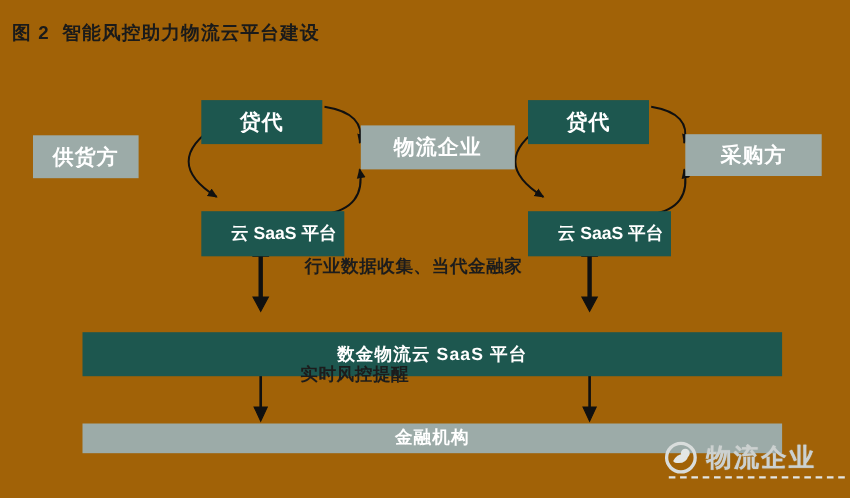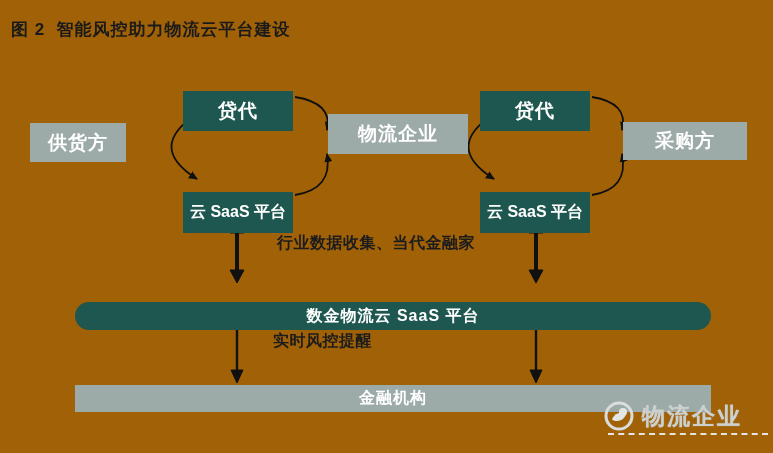--- a/index.html
+++ b/index.html
@@ -12,21 +12,21 @@
     letter-spacing:1px;white-space:pre;
   }
   .arrow-layer{position:absolute;left:0;top:0;width:773px;height:453px;}
   .node{
     position:absolute;display:flex;align-items:center;justify-content:center;
     color:#ffffff;font-weight:bold;text-align:center;
   }
   .teal{background:#1d574f;margin-top:16px;}
   .gray{background:#9caba8;}
   .node.small{font-size:19px;letter-spacing:1px;}
-  .node.cloud{font-size:16px;}
+  .node.cloud{font-size:16px;padding-left:20px;}
   .bar{
     position:absolute;left:75px;width:636px;display:flex;align-items:center;justify-content:center;
     color:#ffffff;font-weight:bold;font-size:16px;letter-spacing:1px;
   }
   .annot{
     position:absolute;color:#1c1c1c;font-size:16px;font-weight:600;line-height:23px;
     letter-spacing:0.5px;white-space:nowrap;
   }
   .watermark{
     position:absolute;left:602px;top:399px;width:168px;height:44px;
@@ -90,21 +90,21 @@
   <div class="node teal small" style="left:480px;top:75px;width:110px;height:40px;">贷代</div>
 
   <div class="node teal cloud" style="left:480px;top:176px;width:110px;height:41px;">云 SaaS 平台</div>
 
   <div class="node gray small" style="left:623px;top:122px;width:124px;height:38px;">采购方</div>
 
   <div class="annot" style="left:277px;top:231px;">
     <div>行业数据收集、当代金融家</div>
   </div>
 
-  <div class="bar teal" style="top:286px;height:28px;border-radius:14px;">数金物流云 SaaS 平台</div>
+  <div class="bar teal" style="top:286px;height:40px;">数金物流云 SaaS 平台</div>
 
   <div class="annot" style="left:273px;top:329px;">
     <div>实时风控提醒</div>
   </div>
 
   <div class="bar gray" style="top:385px;height:27px;">金融机构</div>
 
   <div class="watermark">
     <div class="wm-row">
       <svg width="34" height="34" viewBox="0 0 34 34">

